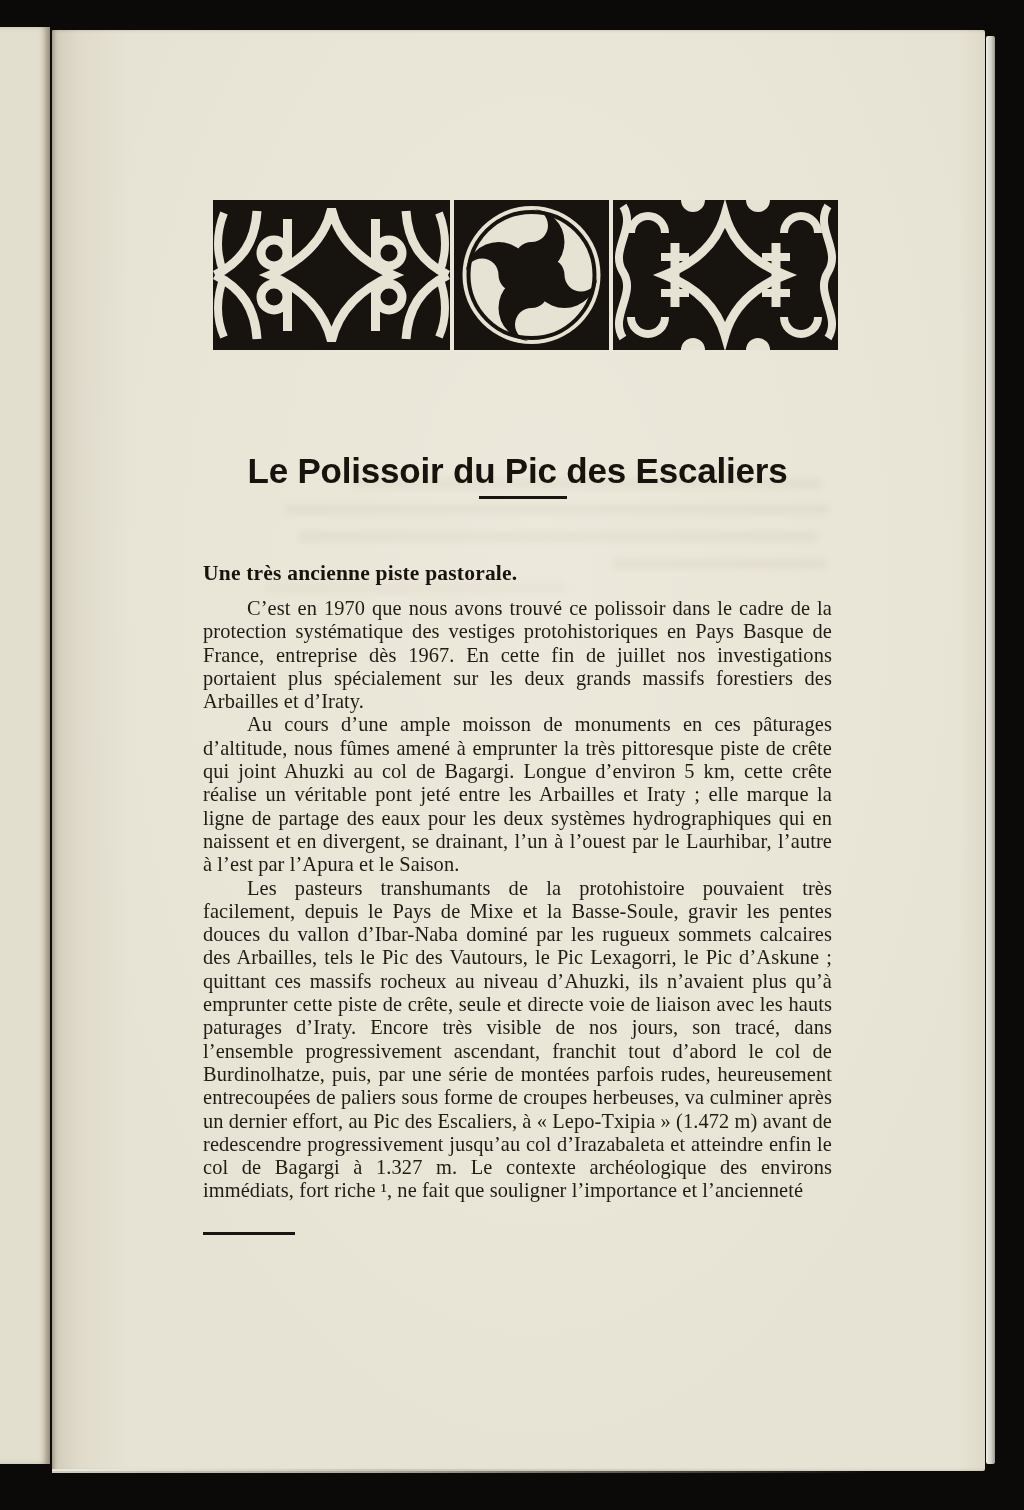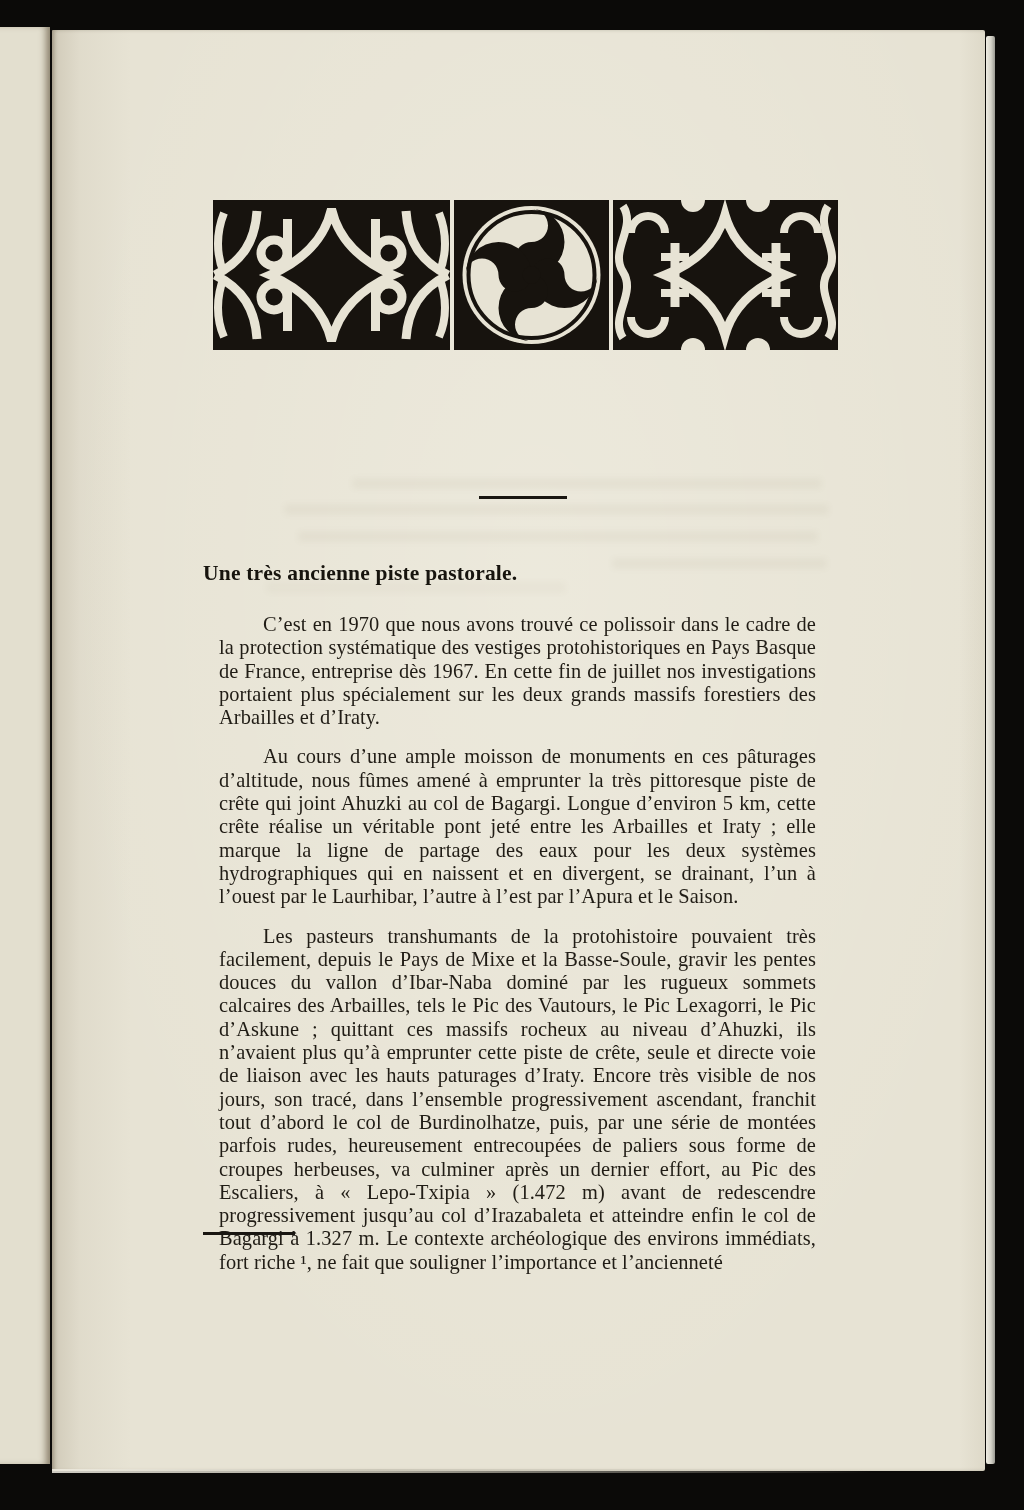--- a/index.html
+++ b/index.html
@@ -51,21 +51,21 @@
     position:absolute;left:151px;top:512px;
     color:#17140e;font:700 21.5px/26px "Liberation Serif",serif;
     letter-spacing:.2px;
   }
   .body-text{
     position:absolute;left:151px;top:567px;width:629px;
     color:#201c15;
     font:20.4px/23.3px "Liberation Serif",serif;
     text-align:justify;letter-spacing:.1px;
   }
-  .body-text p{margin:16px;text-indent:44px;}
+  .body-text p{margin:0;text-indent:44px;}
   .footnote-rule{
     position:absolute;left:151px;top:1202px;width:92px;height:2.5px;
     background:#191611;
   }
   .footnote{
     position:absolute;left:151px;top:1212px;width:629px;
     color:#201c15;font:17.6px/23px "Liberation Serif",serif;
     text-align:justify;text-indent:40px;word-spacing:2.5px;
   }
   .fn-smallcaps{font-variant:small-caps;letter-spacing:.6px;}
@@ -159,20 +159,21 @@
             <rect x="149" y="89" width="28" height="8"></rect>
             <path d="M68,0 A12,12 0 0 0 92,0 Z"></path>
             <path d="M133,0 A12,12 0 0 0 157,0 Z"></path>
             <path d="M68,150 A12,12 0 0 1 92,150 Z"></path>
             <path d="M133,150 A12,12 0 0 1 157,150 Z"></path>
           </g>
         </g>
       </g>
     </svg>
 
+    <h1 class="title">Le Polissoir du Pic des Escaliers</h1>
     <div class="title-rule"></div>
 
     <h2 class="section-heading">Une très ancienne piste pastorale.</h2>
 
     <div class="body-text">
         <p>C’est en 1970 que nous avons trouvé ce polissoir dans le cadre de la protection systématique des vestiges protohistoriques en Pays Basque de France, entreprise dès 1967. En cette fin de juillet nos investigations portaient plus spécialement sur les deux grands massifs forestiers des Arbailles et d’Iraty.</p>
         <p>Au cours d’une ample moisson de monuments en ces pâturages d’altitude, nous fûmes amené à emprunter la très pittoresque piste de crête qui joint Ahuzki au col de Bagargi. Longue d’environ 5 km, cette crête réalise un véritable pont jeté entre les Arbailles et Iraty ; elle marque la ligne de partage des eaux pour les deux systèmes hydrographiques qui en naissent et en divergent, se drainant, l’un à l’ouest par le Laurhibar, l’autre à l’est par l’Apura et le Saison.</p>
         <p>Les pasteurs transhumants de la protohistoire pouvaient très facilement, depuis le Pays de Mixe et la Basse-Soule, gravir les pentes douces du vallon d’Ibar-Naba dominé par les rugueux sommets calcaires des Arbailles, tels le Pic des Vautours, le Pic Lexagorri, le Pic d’Askune ; quittant ces massifs rocheux au niveau d’Ahuzki, ils n’avaient plus qu’à emprunter cette piste de crête, seule et directe voie de liaison avec les hauts paturages d’Iraty. Encore très visible de nos jours, son tracé, dans l’ensemble progressivement ascendant, franchit tout d’abord le col de Burdinolhatze, puis, par une série de montées parfois rudes, heureusement entrecoupées de paliers sous forme de croupes herbeuses, va culminer après un dernier effort, au Pic des Escaliers, à « Lepo-Txipia » (1.472 m) avant de redescendre progressivement jusqu’au col d’Irazabaleta et atteindre enfin le col de Bagargi à 1.327 m. Le contexte archéologique des environs immédiats, fort riche ¹, ne fait que souligner l’importance et l’ancienneté</p>
       </div>
 

